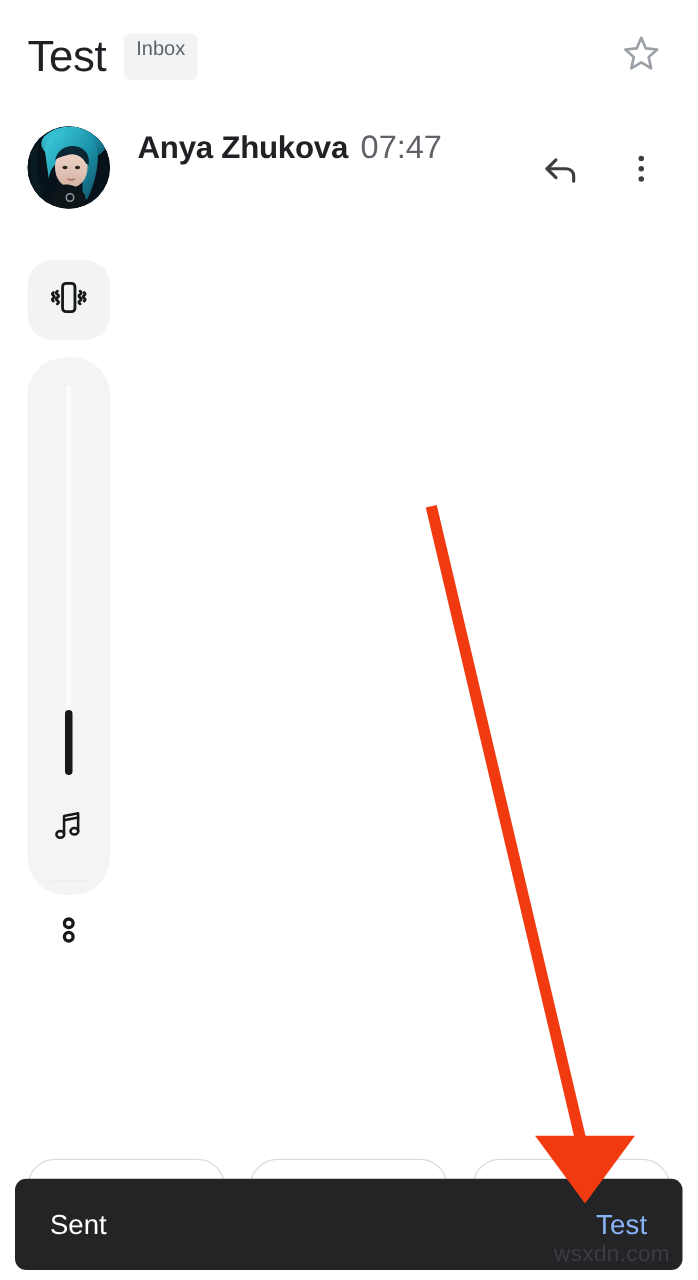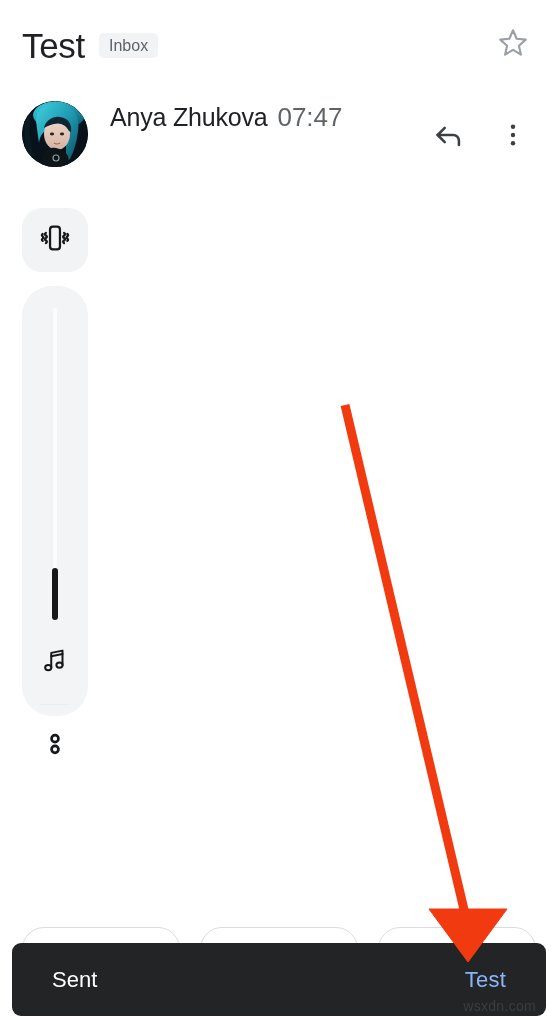--- a/index.html
+++ b/index.html
@@ -37,21 +37,21 @@
     letter-spacing: -0.3px;
     line-height: 1;
     white-space: nowrap;
   }
   .label-chip {
     margin-left: 14px;
     background: #f1f3f4;
     color: #5f6368;
     font-size: 16px;
     border-radius: 5px;
-    padding: 5px 10px 4px 10px;
+    padding: 5px 10px 16px 10px;
     line-height: 1;
     white-space: nowrap;
   }
   .star-btn {
     margin-left: auto;
     width: 46px;
     height: 46px;
     display: flex;
     align-items: center;
     justify-content: center;
@@ -88,21 +88,21 @@
     padding-top: 6px;
   }
   .sender-line1 {
     display: flex;
     align-items: baseline;
     white-space: nowrap;
   }
   .sender-name {
     font-size: 25px;
     color: #202124;
-    font-weight: normal;
+    font-weight: bold;
     letter-spacing: -0.2px;
   }
   .sender-time {
     font-size: 26px;
     color: #5f6368;
     margin-left: 10px;
   }
   .sender-line2 {
     display: flex;
     align-items: center;
@@ -233,39 +233,39 @@
   .snackbar {
     position: absolute;
     left: 12px;
     top: 943px;
     width: 534px;
     height: 73px;
     background: #232426;
     border-radius: 9px;
     display: flex;
     align-items: center;
-    padding: 0 40px;
+    padding: 0 28px;
     box-sizing: border-box;
     z-index: 30;
   }
   .snackbar-text {
     font-size: 22px;
     color: #ffffff;
   }
   .snackbar-action {
     margin-left: auto;
     font-size: 22px;
     color: #8ab4f8;
     letter-spacing: 0.2px;
   }
   .watermark {
     position: absolute;
     right: 10px;
     bottom: 2px;
-    font-size: 14px;
+    font-size: 18px;
     color: #3b3d40;
     z-index: 40;
     letter-spacing: 0.3px;
   }
 
   
   .annotation-arrow {
     position: absolute;
     left: 0;
     top: 0;

